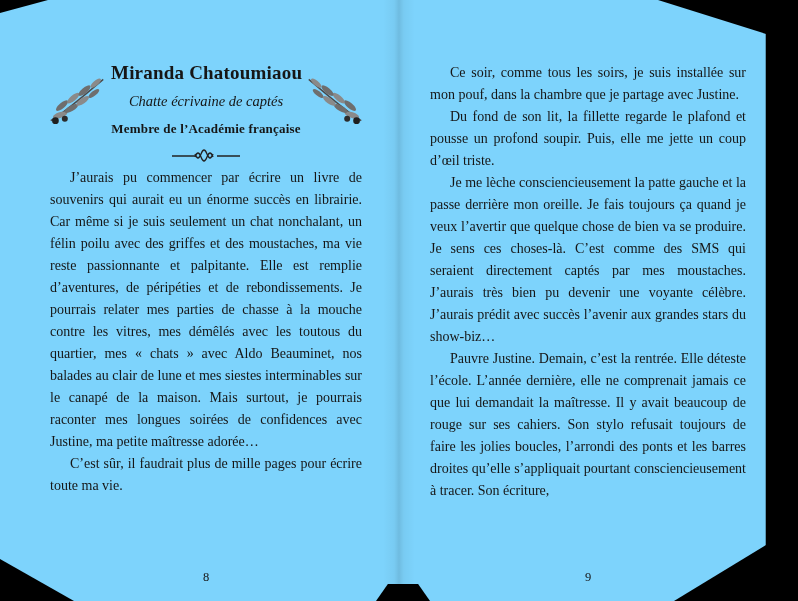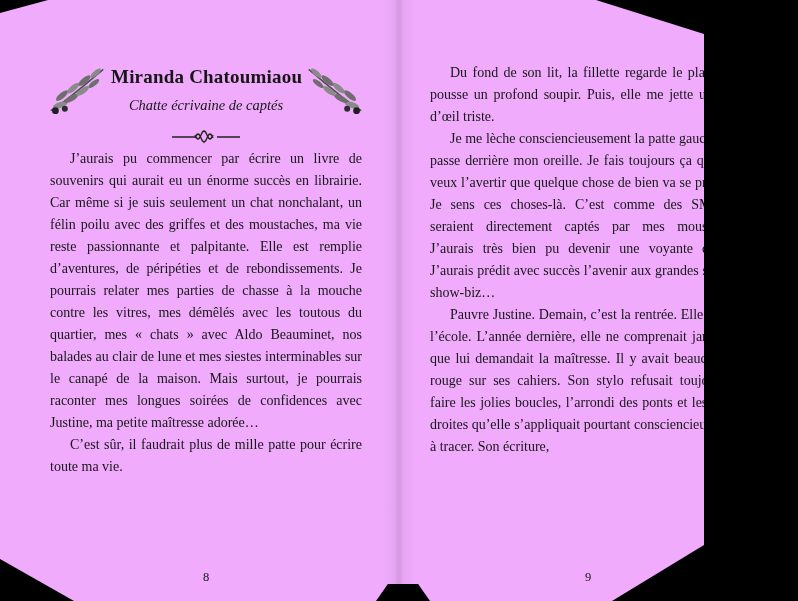--- a/index.html
+++ b/index.html
@@ -1,21 +1,21 @@
 <!DOCTYPE html>
 <html lang="fr"><head>
 <meta charset="utf-8">
 <style>
   * { margin:0; padding:0; box-sizing:border-box; }
   html, body { width:798px; height:601px; }
   body { background:#000; font-family:"Liberation Serif", serif; }
 
   .scene {
-    position:relative; width:704px; height:601px;
-    background:#f0abfc; overflow:hidden; color:#161616;
+    position:relative; width:766px; height:601px;
+    background:#7dd3fc; overflow:hidden; color:#161616;
   }
 
   
   .page { position:absolute; top:0; height:100%; }
   .page-left  { left:50px;  width:312px; }
   .page-right { left:430px; width:316px; }
 
   
   .chapter-header {
     padding-top:62px;
@@ -95,20 +95,21 @@
           <ellipse cx="38" cy="29" rx="8" ry="3" fill="#8a8a8a" transform="rotate(-35 38 29)"></ellipse>
           <ellipse cx="50" cy="21" rx="7" ry="2.6" fill="#6e6e6e" transform="rotate(-38 50 21)"></ellipse>
           <circle cx="9" cy="50" r="3.6" fill="#1f1f1f"></circle>
           <circle cx="19" cy="48" r="3.2" fill="#2b2b2b"></circle>
         </svg>
       </span>
 
       <div class="title-stack">
         <div class="chapter-title">Miranda Chatoumiaou</div>
         <div class="chapter-subtitle">Chatte écrivaine de captés</div>
+        <div class="chapter-affiliation">Membre de l’Académie française</div>
       </div>
 
       <span class="branch mirrored">
         <svg viewBox="0 0 64 56" width="60" height="56" aria-hidden="true">
           <path d="M4 50 C 18 42, 36 26, 60 6" fill="none" stroke="#4a4a4a" stroke-width="1.5"></path>
           <ellipse cx="16" cy="34" rx="8" ry="3" fill="#6e6e6e" transform="rotate(-40 16 34)"></ellipse>
           <ellipse cx="28" cy="26" rx="8" ry="3" fill="#8a8a8a" transform="rotate(-40 28 26)"></ellipse>
           <ellipse cx="40" cy="18" rx="8" ry="3" fill="#6e6e6e" transform="rotate(-40 40 18)"></ellipse>
           <ellipse cx="52" cy="10" rx="7" ry="2.6" fill="#8a8a8a" transform="rotate(-40 52 10)"></ellipse>
           <ellipse cx="14" cy="44" rx="8" ry="3" fill="#8a8a8a" transform="rotate(-18 14 44)"></ellipse>
@@ -125,28 +126,29 @@
       <svg viewBox="0 0 72 14" width="72" height="14" aria-hidden="true">
         <path d="M2 7 H25" stroke="#222" stroke-width="1.5" fill="none"></path>
         <path d="M47 7 H70" stroke="#222" stroke-width="1.5" fill="none"></path>
         <path d="M25 8 q3 -8 6 0 t6 0 t6 0" stroke="#222" stroke-width="1.3" fill="none"></path>
         <path d="M25 5 q3 8 6 0 t6 0 t6 0" stroke="#222" stroke-width="1.3" fill="none"></path>
       </svg>
     </div>
 
     <div class="body-text">
       <p class="para" lang="fr">J’aurais pu commencer par écrire un livre de souvenirs qui aurait eu un énorme succès en librairie. Car même si je suis seulement un chat nonchalant, un félin poilu avec des griffes et des moustaches, ma vie reste passionnante et palpitante. Elle est remplie d’aventures, de péripéties et de rebondissements. Je pourrais relater mes parties de chasse à la mouche contre les vitres, mes démêlés avec les toutous du quartier, mes « chats » avec Aldo Beauminet, nos balades au clair de lune et mes siestes interminables sur le canapé de la maison. Mais surtout, je pourrais raconter mes longues soirées de confidences avec Justine, ma petite maîtresse adorée…</p>
-      <p class="para" lang="fr">C’est sûr, il faudrait plus de mille patte pour écrire toute ma vie.</p>
+      <p class="para" lang="fr">C’est sûr, il faudrait plus de mille pages pour écrire toute ma vie.</p>
     </div>
 
     <div class="folio">8</div>
   </div>
 
   <div class="page page-right">
     <div class="body-text">
+      <p class="para" lang="fr">Ce soir, comme tous les soirs, je suis installée sur mon pouf, dans la chambre que je partage avec Justine.</p>
       <p class="para" lang="fr">Du fond de son lit, la fillette regarde le plafond et pousse un profond soupir. Puis, elle me jette un coup d’œil triste.</p>
       <p class="para" lang="fr">Je me lèche consciencieusement la patte gauche et la passe derrière mon oreille. Je fais toujours ça quand je veux l’avertir que quelque chose de bien va se produire. Je sens ces choses-là. C’est comme des SMS qui seraient directement captés par mes moustaches. J’aurais très bien pu devenir une voyante célèbre. J’aurais prédit avec succès l’avenir aux grandes stars du show-biz…</p>
       <p class="para" lang="fr">Pauvre Justine. Demain, c’est la rentrée. Elle déteste l’école. L’année dernière, elle ne comprenait jamais ce que lui demandait la maîtresse. Il y avait beaucoup de rouge sur ses cahiers. Son stylo refusait toujours de faire les jolies boucles, l’arrondi des ponts et les barres droites qu’elle s’appliquait pourtant consciencieusement à tracer. Son écriture,</p>
     </div>
 
     <div class="folio">9</div>
   </div>
 
   <div class="spine-shadow"></div>
   <div class="page-edge-line"></div>

